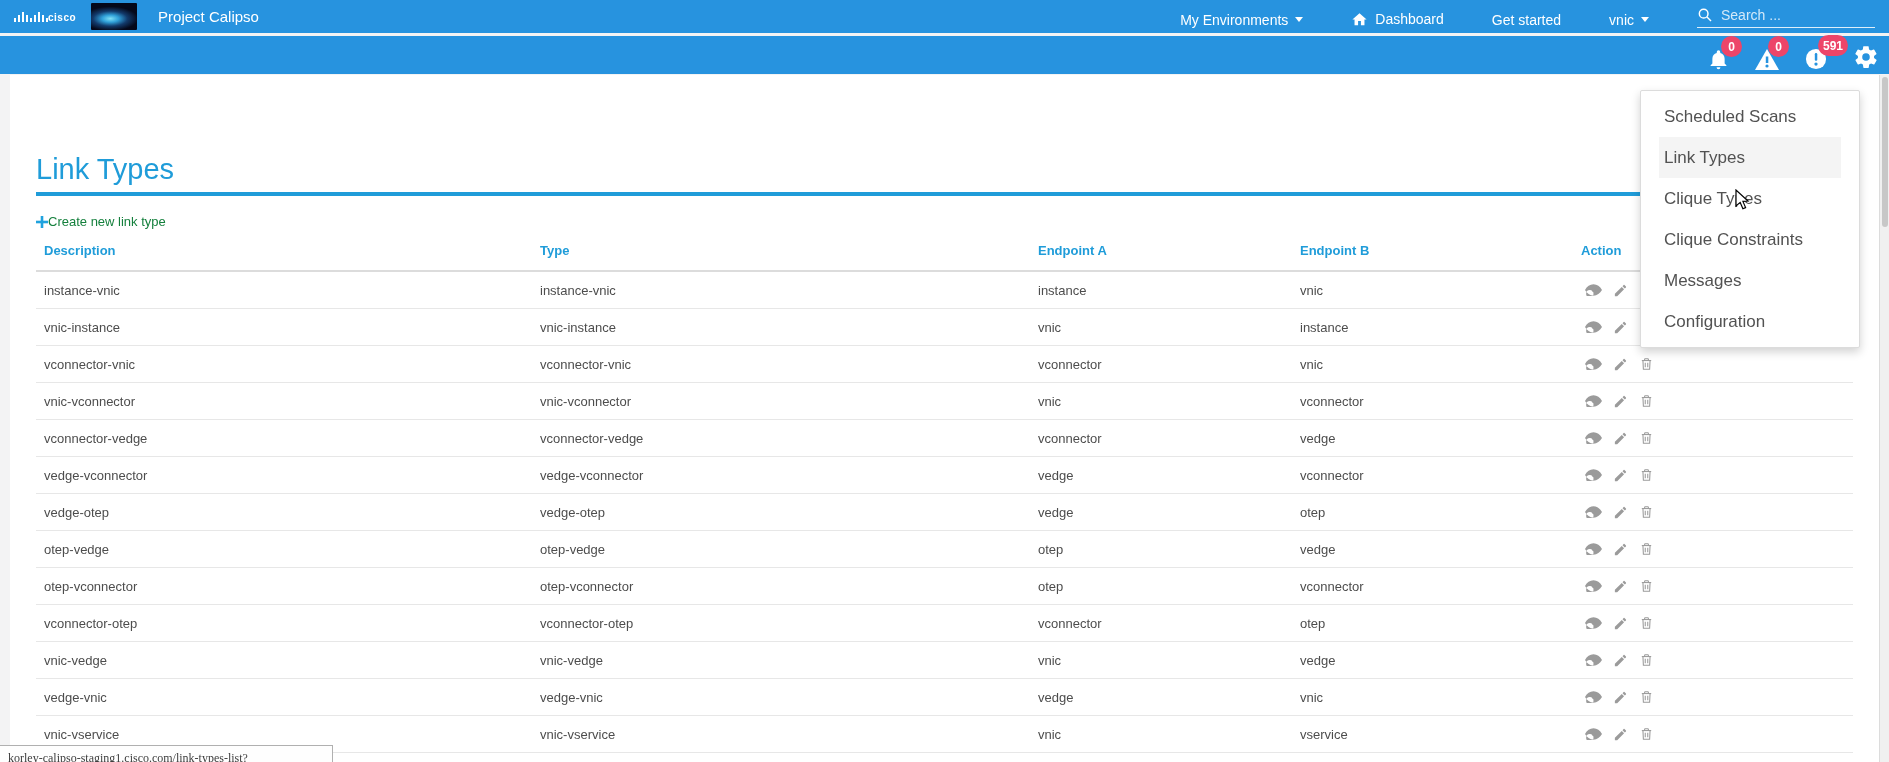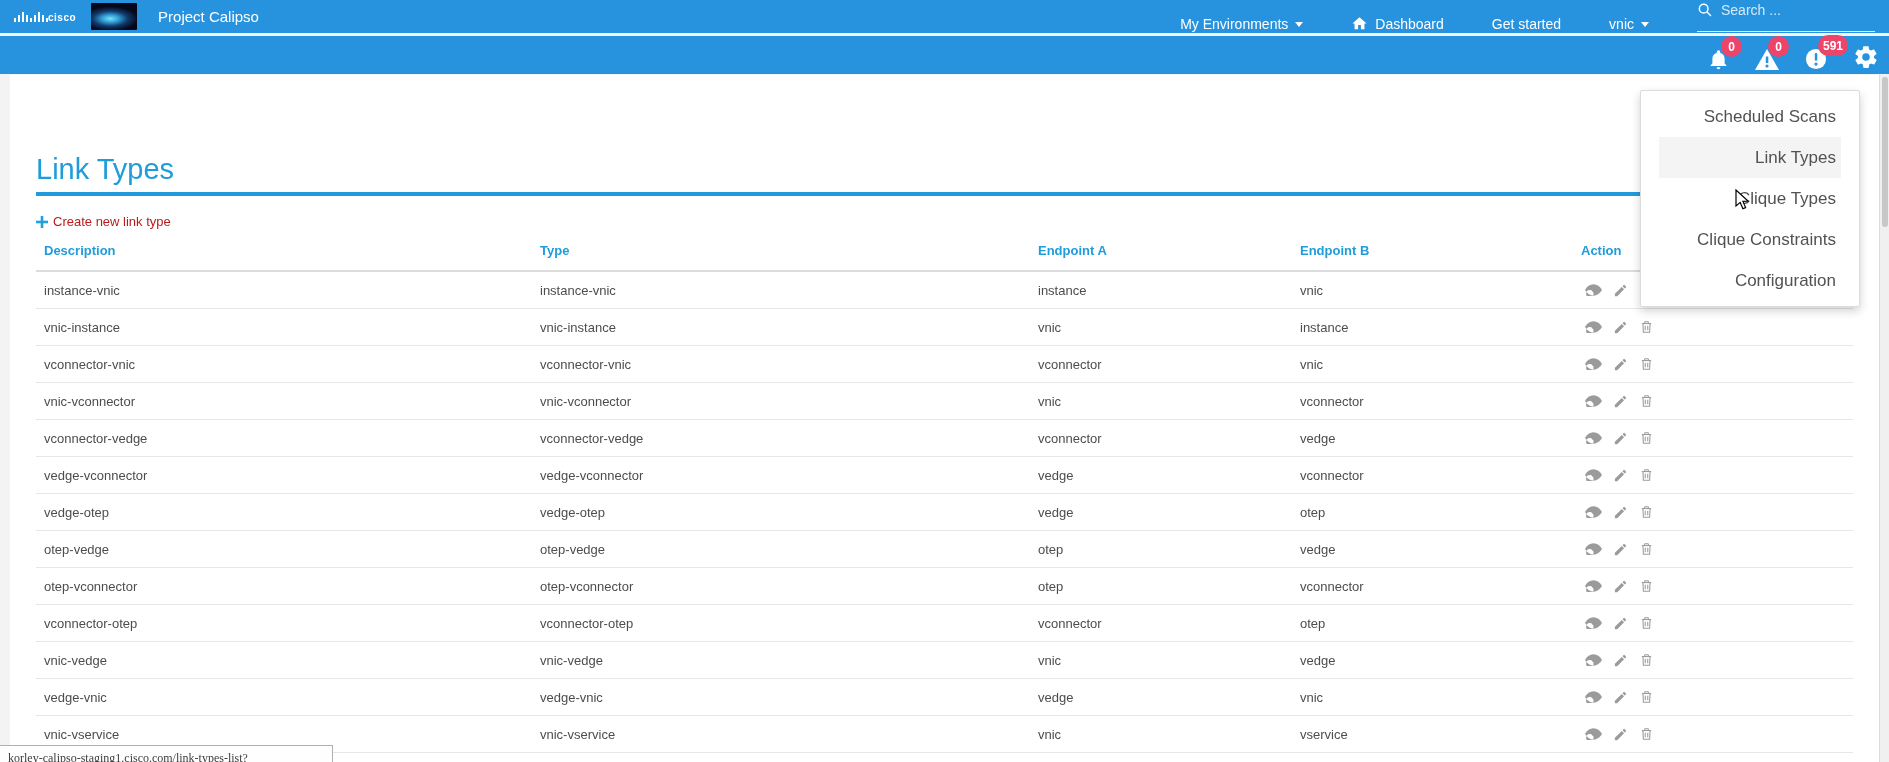--- a/index.html
+++ b/index.html
@@ -16,50 +16,50 @@
   .cisco-bars i{display:block;width:2px;background:#fff;}
   .cisco-text{font-size:10px;font-weight:bold;letter-spacing:.5px;margin-top:2px;}
   .calipso-logo{width:46px;height:27px;border-radius:1px;
     background:radial-gradient(ellipse 60% 45% at 42% 58%, #7fe0f6 0%, #2f9fd8 30%, #123a6b 62%, #04081a 100%);}
   .brand-title{font-size:15px;margin-left:6px;text-align:right;}
   .topnav{margin-left:auto;display:flex;align-items:flex-end;gap:48px;padding-right:14px;font-size:14px;}
   .navlink{display:flex;align-items:center;gap:7px;cursor:pointer;white-space:nowrap;}
   .caret{width:0;height:0;border-left:4px solid transparent;border-right:4px solid transparent;
     border-top:5px solid #fff;display:inline-block;}
   .searchbox{display:flex;align-items:center;gap:6px;width:178px;
-    border-bottom:1px solid rgba(255,255,255,.85);padding-bottom:12px;}
+    border-bottom:1px solid rgba(255,255,255,.85);padding-bottom:3px;}
   .searchbox input{background:transparent;border:none;outline:none;color:#fff;font-size:14px;width:140px;
     font-family:"Liberation Sans",sans-serif;}
   .searchbox input::placeholder{color:rgba(255,255,255,.8);}
   
   .alertbar{position:absolute;top:36px;left:0;right:0;height:38px;background:#2793df;z-index:10;}
   .alerts{position:absolute;right:10px;top:0;height:38px;display:flex;align-items:flex-end;
     gap:26px;padding-bottom:2px;}
   .alert{position:relative;cursor:pointer;}
   .badge{position:absolute;top:-13px;left:13px;background:#ed4569;color:#fff;font-size:12px;
     font-weight:bold;min-width:21px;height:21px;border-radius:11px;display:flex;align-items:center;
     justify-content:center;padding:0 5px;box-sizing:border-box;z-index:12;}
   
   .panel{position:absolute;left:10px;right:10px;top:75px;bottom:0;background:#fff;}
   .panel-inner{padding:0 26px;}
   .page-title{color:#1f9cd9;font-size:29px;font-weight:400;margin:78px 0 0 0;line-height:33px;}
   .blue-hr{height:4px;background:#1f9cd9;margin-top:6px;}
-  .create-row{margin-top:18px;font-size:13px;display:flex;align-items:center;gap:5px;
-    color:#b91c1c;cursor:pointer;width:fit-content;}
+  .create-row{margin-top:18px;font-size:13px;display:flex;align-items:center;
+    color:#15803d;cursor:pointer;width:fit-content;}
   table{border-collapse:collapse;table-layout:fixed;width:100%;margin-top:8px;}
   th{color:#1f9cd9;font-size:13px;font-weight:bold;text-align:left;
     padding:6px 8px 12px;border-bottom:2px solid #dcdcdc;margin-top:20px;}
   td{font-size:13px;color:#4d4d4d;padding:0 8px;height:36px;border-bottom:1px solid #e7e7e7;
     white-space:nowrap;overflow:hidden;}
   .action-cell{display:flex;align-items:center;gap:11px;height:36px;padding-left:4px;}
   .action-btn{display:inline-flex;cursor:pointer;}
   
   .dropdown-menu{position:absolute;left:1640px;top:90px;width:218px;background:#fff;
     border:1px solid #dcdcdc;border-radius:2px;box-shadow:0 4px 10px rgba(0,0,0,.18);
-    padding:5px 0;margin:0;z-index:40;list-style:none;text-align:right;}
+    padding:5px 0;margin:0;z-index:40;list-style:none;}
   .dropdown-menu li{font-size:17px;color:#525252;padding:10px 5px;margin:0 18px;
     line-height:21px;cursor:pointer;white-space:nowrap;}
   .dropdown-menu li.active{background:#f4f4f4;}
   .cursor-overlay{position:absolute;left:1734px;top:189px;z-index:60;pointer-events:none;}
   
   .status-tooltip{position:absolute;left:0;bottom:0;height:17px;width:333px;background:#fefefe;
     border:1px solid #b0b0b0;border-left:none;border-bottom:none;box-sizing:border-box;
     font-size:12px;color:#3c3c3c;padding:5px 8px 0;white-space:nowrap;overflow:hidden;z-index:70;font-family:Liberation Serif, serif;}
   
   .scroll-track{position:absolute;right:0;top:75px;bottom:0;width:9px;background:#f0f0f0;
@@ -560,20 +560,21 @@
         </tbody>
     </table>
   </div>
 </div>
 
 <ul class="dropdown-menu" id="settings-menu-list">
   <li>Scheduled Scans</li>
     <li class="active">Link Types</li>
     <li>Clique Types</li>
     <li>Clique Constraints</li>
+    <li>Messages</li>
     <li>Configuration</li>
   </ul>
 
 <svg class="cursor-overlay" width="19" height="22" viewBox="0 0 19 22">
   <path d="M2 1 L2 17 L6.2 13.4 L8.9 19.8 L11.6 18.6 L8.9 12.4 L14 12 Z" fill="#fff" stroke="#000" stroke-width="1.2"></path>
 </svg>
 
 <div class="status-tooltip">korley-calipso-staging1.cisco.com/link-types-list?</div>
 
 <div class="scroll-track">

